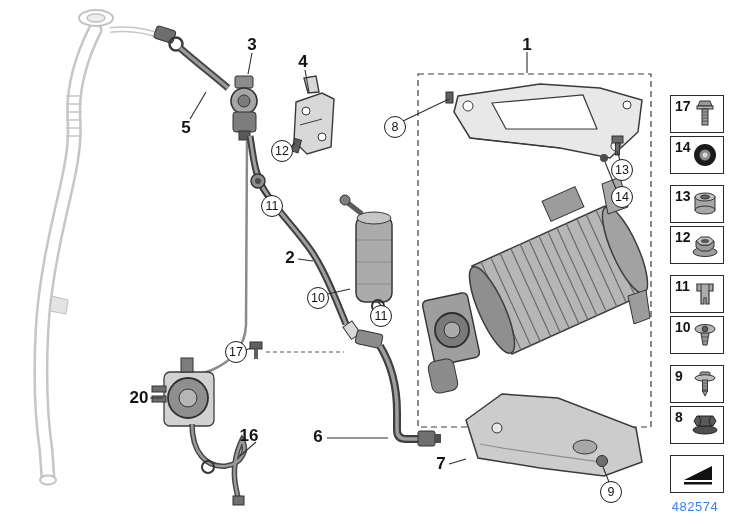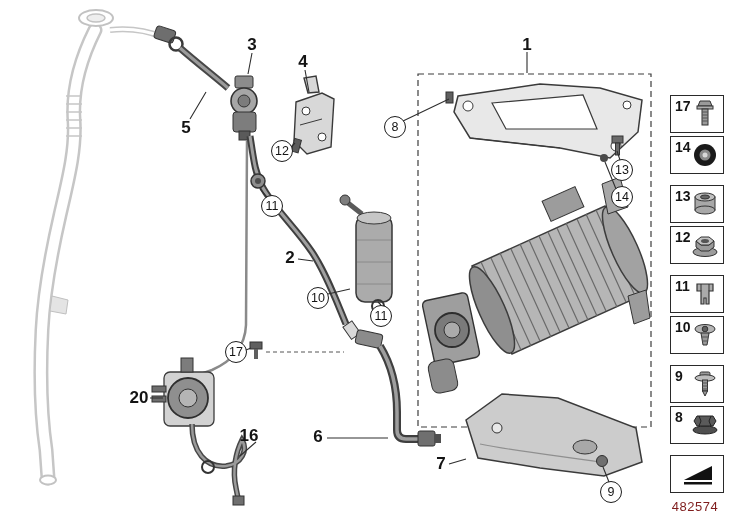--- a/index.html
+++ b/index.html
@@ -19,21 +19,21 @@
   .lg-item {
     position: relative; width: 54px; height: 38px; border: 1.6px solid #2a2a2a;
     background: #fff; margin-bottom: 3px; cursor: pointer;
   }
   .lg-item.group-end { margin-bottom: 11px; }
   .lg-num { position: absolute; left: 4px; top: 2px; font-size: 14px; font-weight: bold; color: #141414; }
   .lg-icon { position: absolute; right: 1px; top: 2px; }
   .lg-item.arrowbox { display: flex; align-items: center; justify-content: center; }
   .partnum {
     position: absolute; left: 664px; top: 499px; width: 62px; text-align: center;
-    font-size: 13px; color: #7f1d1d; letter-spacing: 0.5px;
+    font-size: 13px; color: #3b82f6; letter-spacing: 0.5px;
   }
 </style>
 </head>
 <body>
 
 <div class="stage">
 
   <svg class="art" width="750" height="525" viewBox="0 0 750 525">
 
     <g>

